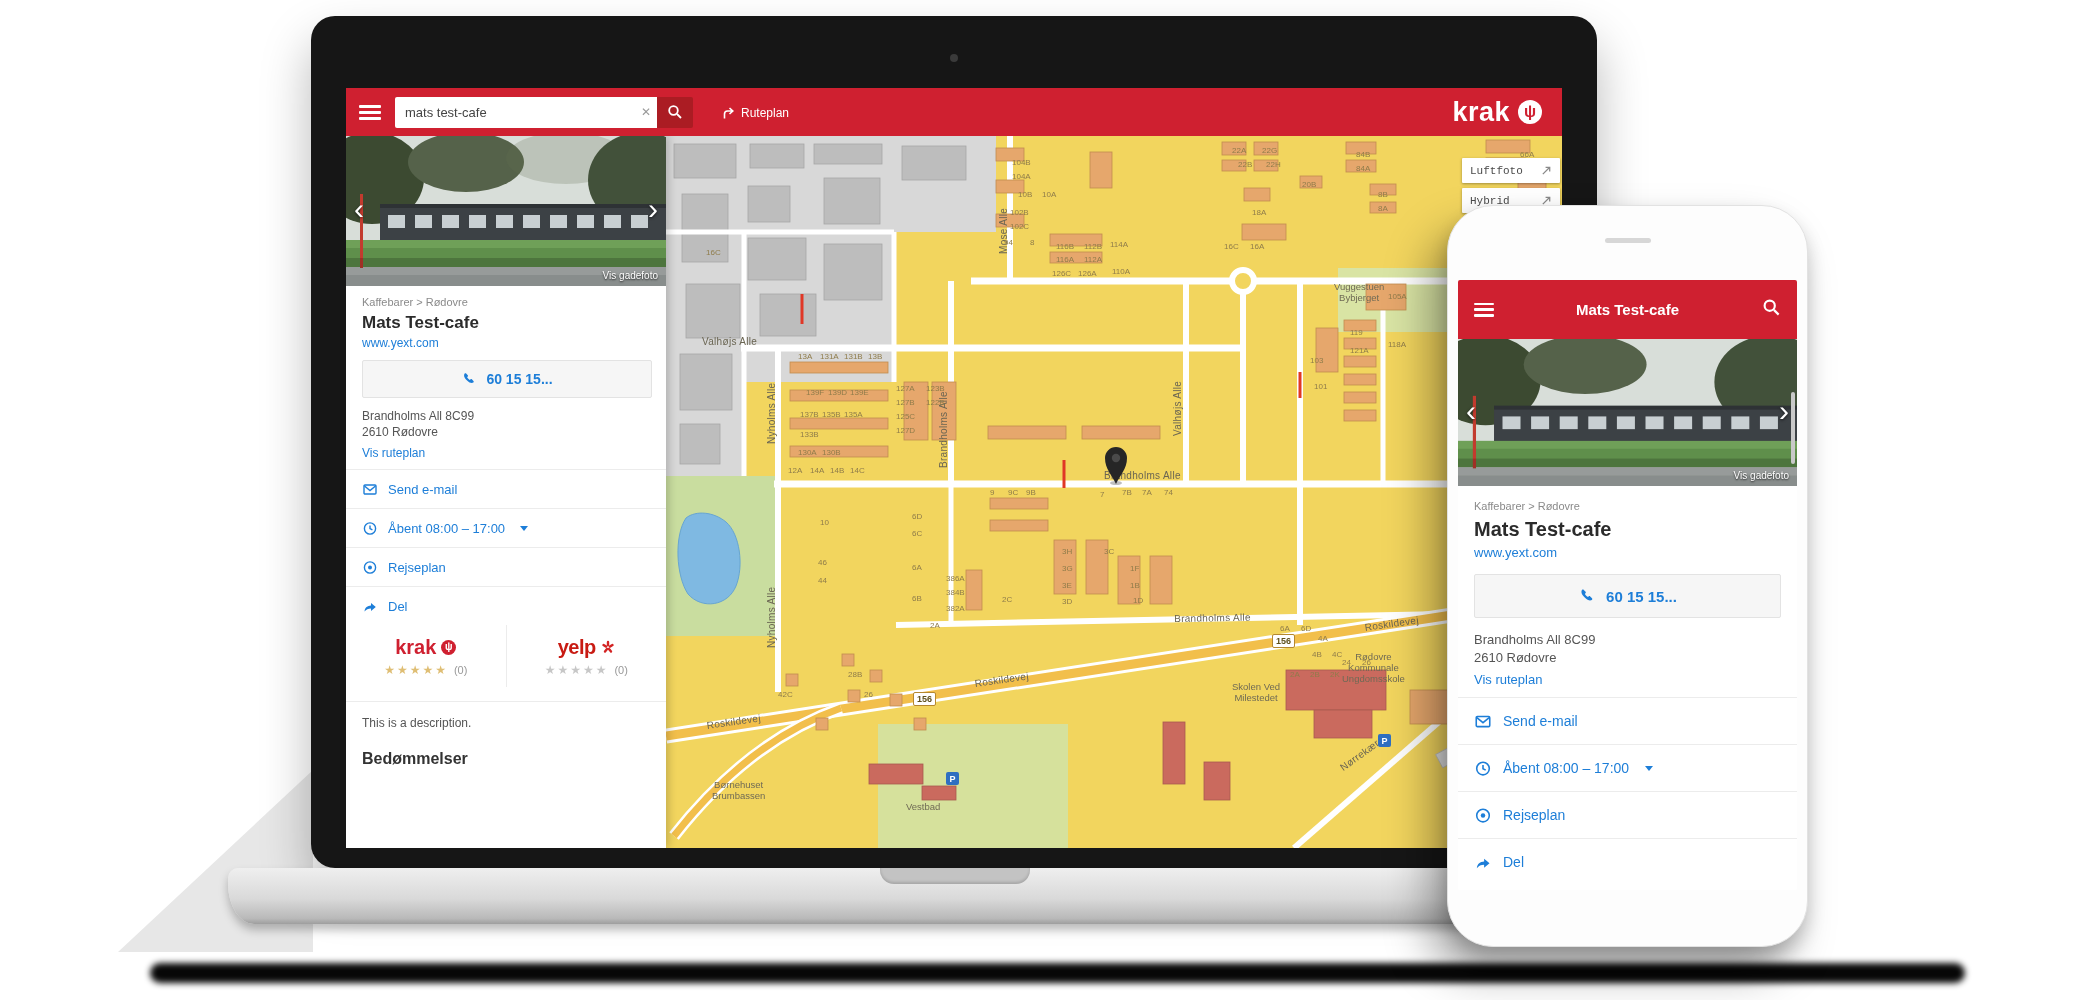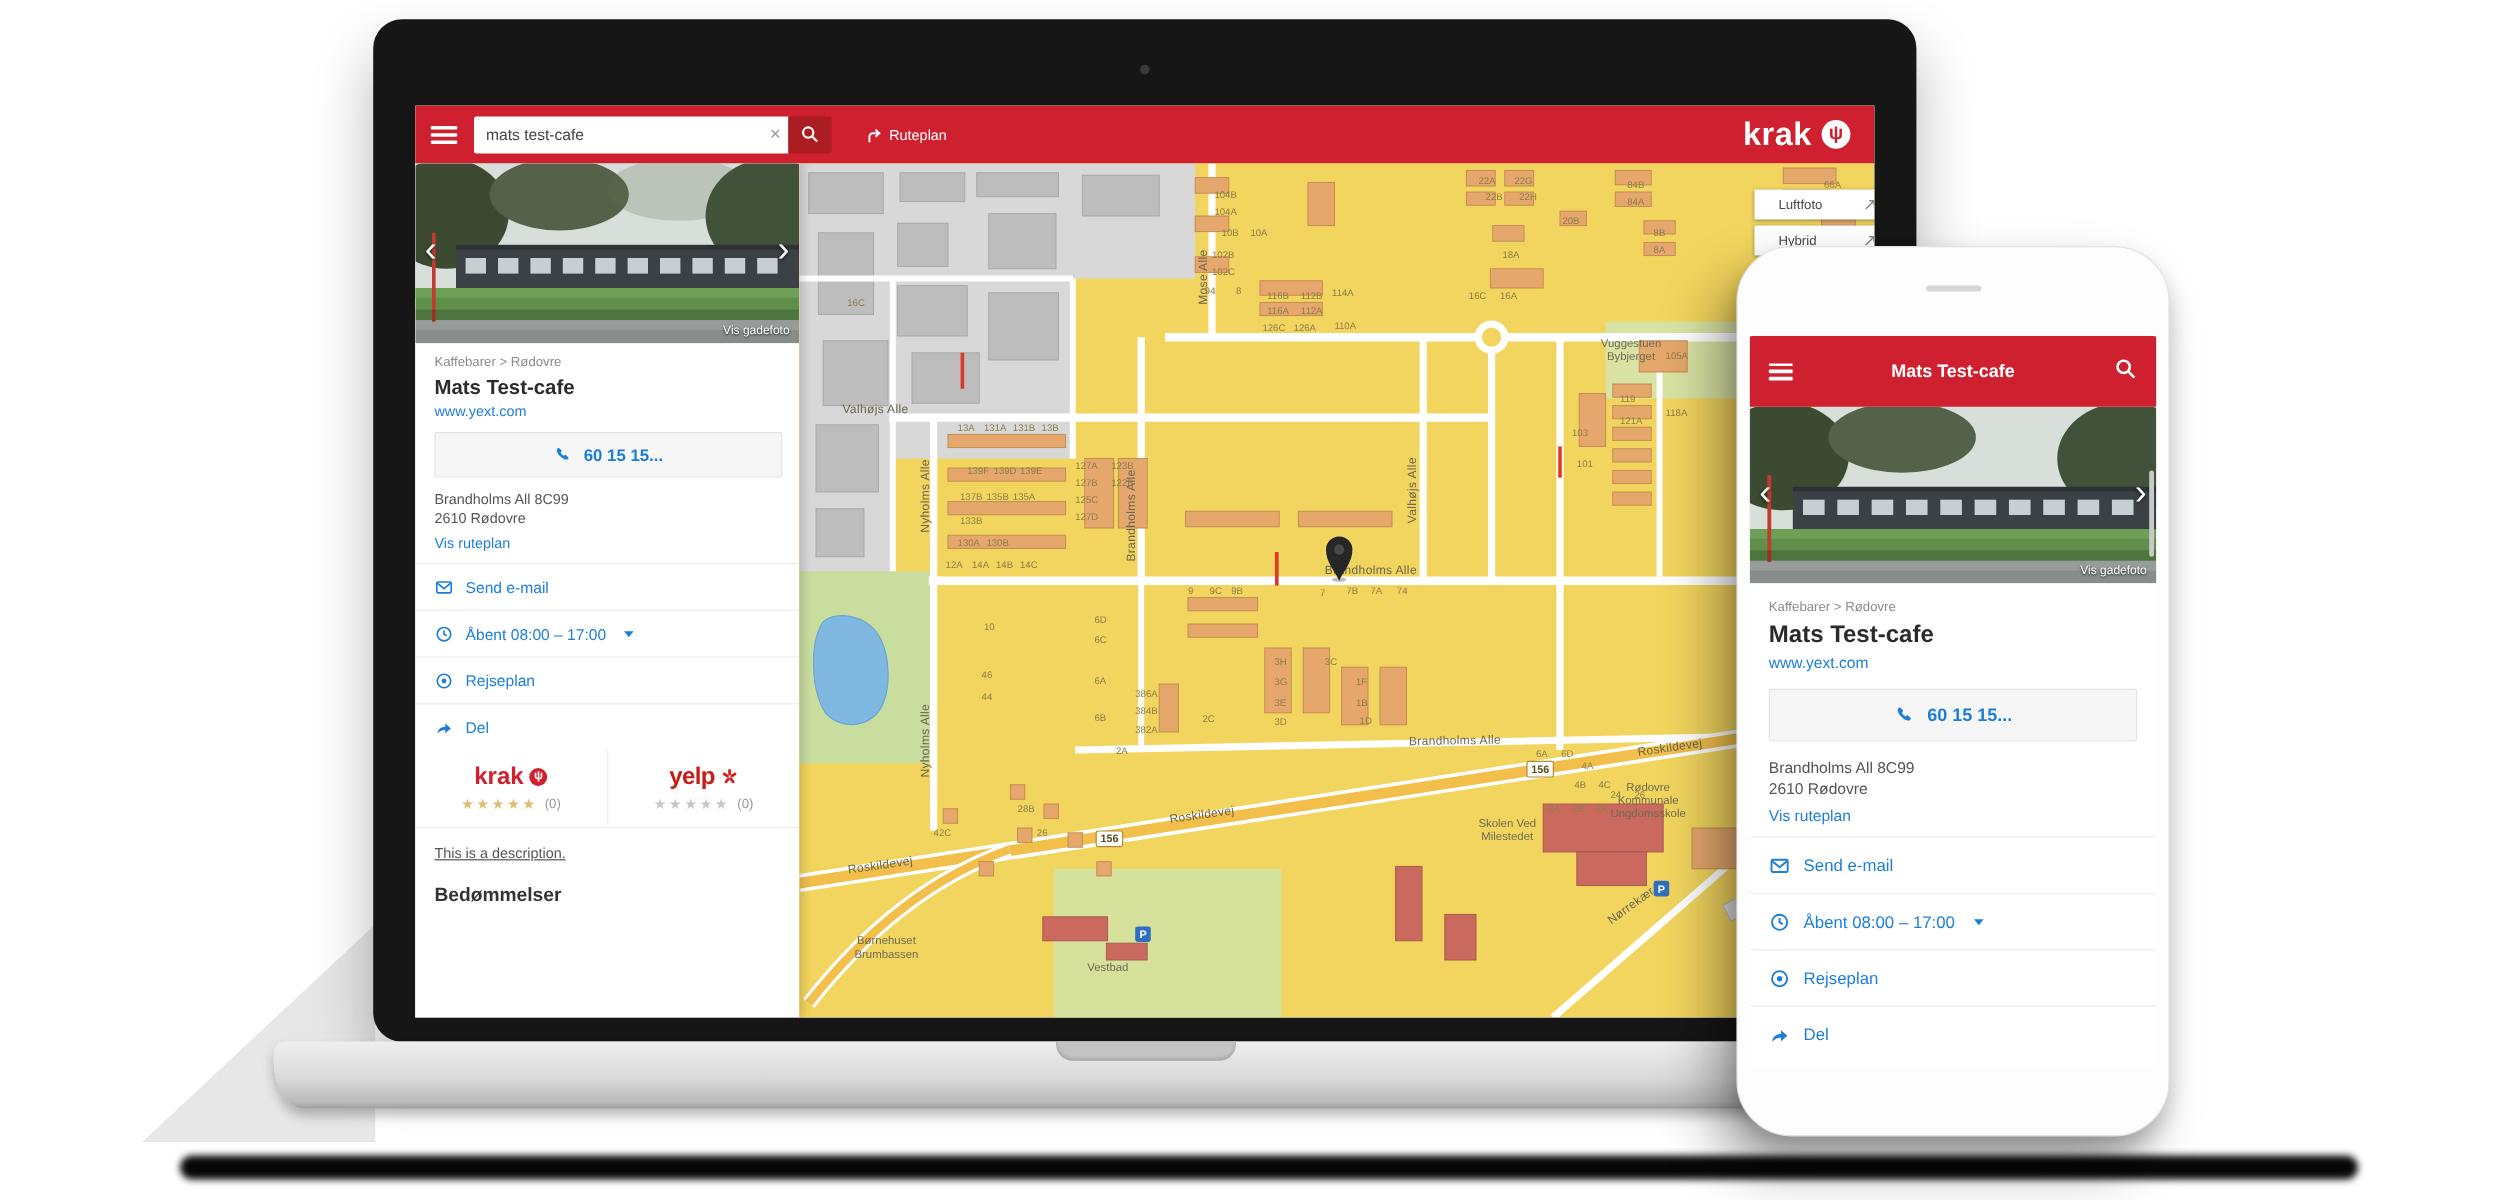--- a/index.html
+++ b/index.html
@@ -79,39 +79,39 @@
   .rating-col + .rating-col{border-left:1px solid #ececec;}
   .logo-line{display:flex;align-items:center;gap:5px;}
   .krak-logo-text{color:#cf2030;font-size:20px;font-weight:bold;line-height:1;}
   .krak-logo-emblem{width:15px;height:15px;border-radius:50%;background:#cf2030;color:#fff;font-size:10px;
      font-weight:bold;display:flex;align-items:center;justify-content:center;line-height:1;}
   .yelp-logo-text{color:#c81b13;font-size:20px;font-weight:bold;line-height:1;letter-spacing:-.5px;}
   .stars-line{display:flex;align-items:center;gap:6px;font-size:12px;}
   .stars-krak{color:#dfbe74;letter-spacing:2px;}
   .stars-yelp{color:#c7c7c7;letter-spacing:2px;}
   .rating-count{color:#999;font-size:11px;}
-  .description{padding:14px 16px 0;font-size:12px;color:#555;border-top:1px solid #ececec;margin-top:2px;text-decoration:underline;}
+  .description{padding:14px 16px 0;font-size:12px;color:#555;border-top:1px solid #ececec;margin-top:14px;}
   .reviews-heading{padding:20px 16px 0;font-size:16px;font-weight:bold;color:#333;}
 
   
   .map-area{position:absolute;left:320px;top:48px;right:0;bottom:0;background:#f2d55e;overflow:hidden;}
   .map-area svg.basemap{position:absolute;inset:0;width:100%;height:100%;}
   .map-layer{position:absolute;inset:0;pointer-events:none;}
   .street-label{position:absolute;transform-origin:0 0;font-size:10px;color:#6a6552;white-space:nowrap;
      letter-spacing:.3px;}
   .place-label{position:absolute;font-size:9.5px;color:#6f6a55;text-align:center;white-space:pre-line;
      line-height:1.15;}
   .parcel{position:absolute;font-size:8px;color:#8f7c4a;white-space:nowrap;}
   .route-badge{position:absolute;background:#fff;border:1px solid #b5882f;color:#5d4f1c;font-size:9px;
      font-weight:bold;padding:0 3px;border-radius:2px;line-height:12px;}
   .parking-badge{position:absolute;width:13px;height:13px;background:#2f6fc1;color:#fff;font-size:9px;
      font-weight:bold;display:flex;align-items:center;justify-content:center;border-radius:2px;}
   .map-ctrl{position:absolute;width:82px;height:25px;background:#fff;box-shadow:0 1px 3px rgba(0,0,0,.35);
      font-size:11px;color:#4a4a4a;display:flex;align-items:center;justify-content:space-between;
-     padding:0 20px;pointer-events:auto;cursor:pointer;border-radius:1px;}
+     padding:0 8px;pointer-events:auto;cursor:pointer;border-radius:1px;font-family:Liberation Mono, monospace;}
   .map-pin{position:absolute;left:436px;top:308px;width:28px;height:42px;}
   .copyright{position:absolute;right:3px;bottom:2px;background:rgba(255,255,255,.8);color:#666;
      font-size:9px;padding:1px 4px;}
 
   
   .m-header{position:relative;height:59px;background:#cf2030;display:flex;align-items:center;z-index:4;}
   .m-hamburger{width:20px;height:14px;display:flex;flex-direction:column;justify-content:space-between;
      margin-left:16px;cursor:pointer;}
   .m-hamburger i{height:2.5px;background:#fff;border-radius:1px;}
   .m-title{position:absolute;left:0;right:0;text-align:center;color:#fff;font-size:15px;font-weight:bold;}

